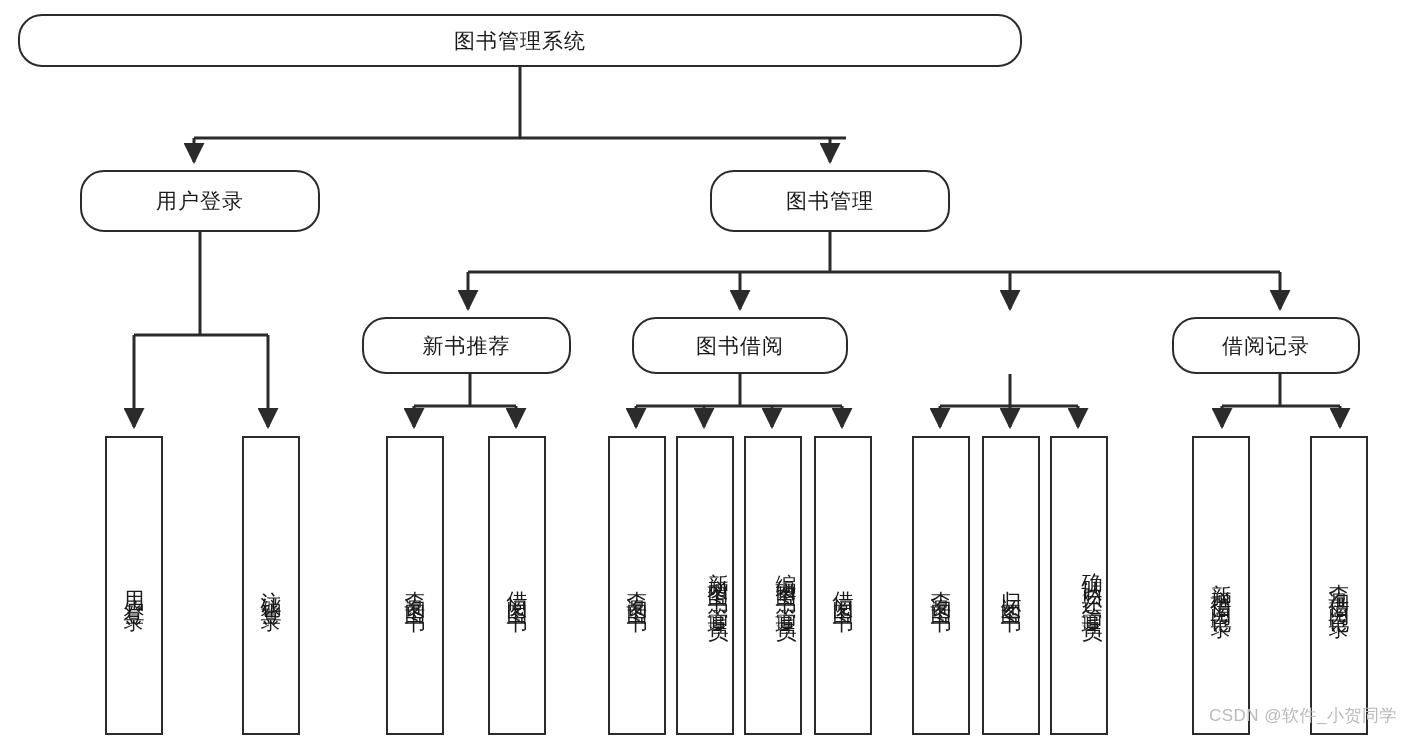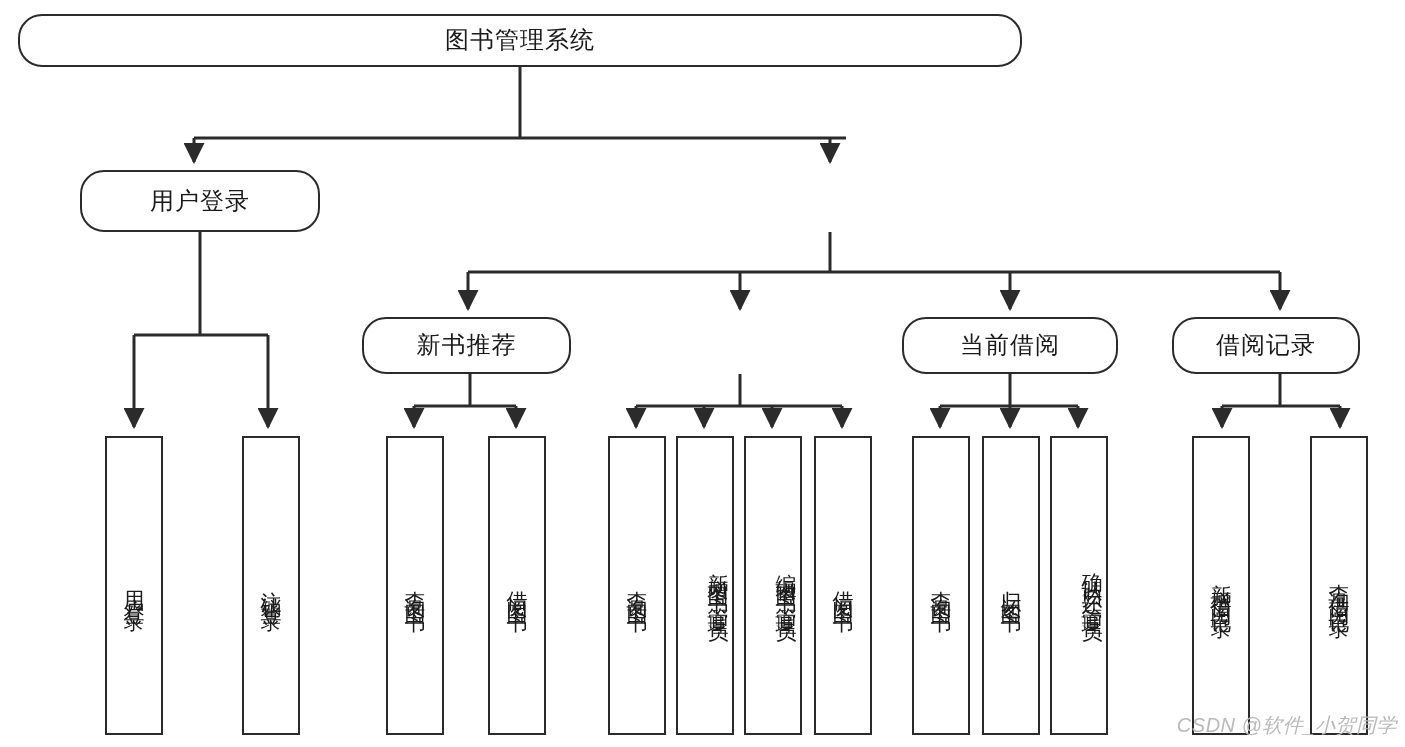--- a/index.html
+++ b/index.html
@@ -28,21 +28,21 @@
     box-sizing: border-box;
     background: #ffffff;
     border: 2px solid #2b2b2b;
     display: flex;
     align-items: center;
     justify-content: center;
     color: #1a1a1a;
     z-index: 2;
   }
   .node.horizontal {
-    font-size: 24px;
+    font-size: 21px;
     letter-spacing: 1px;
     line-height: 1.1;
     border-radius: 24px;
   }
   .node.vertical {
     writing-mode: vertical-rl;
     text-orientation: upright;
     font-size: 21px;
     letter-spacing: 7px;
     padding-top: 4px;
@@ -52,27 +52,26 @@
   .node.vertical.pad-mid {
     align-items: center;
   }
   .node .lbl {
     display: block;
     white-space: nowrap;
   }
   #watermark {
     position: absolute;
     right: 8px;
-    bottom: 8px;
-    font-size: 20px;
+    bottom: 20px;
+    font-size: 17px;
     color: #b9b9b9;
     letter-spacing: 0.5px;
     z-index: 5;
     white-space: nowrap;
-    font-style: italic;
   }
 </style>
 </head>
 <body>
 
 <div id="canvas">
 
   <svg id="wires" viewBox="0 0 1405 747">
     <defs>
       <marker id="arrow" viewBox="0 0 10 10" refX="9" refY="5" markerWidth="7" markerHeight="7" orient="auto-start-reverse">
@@ -123,26 +122,29 @@
     </g>
   </svg>
 
   <div class="node horizontal" style="left:18px; top:14px; width:1004px; height:53px;">
     <span class="lbl">图书管理系统</span>
   </div>
 
   <div class="node horizontal" style="left:80px; top:170px; width:240px; height:62px;">
     <span class="lbl">用户登录</span>
   </div>
+  <div class="node horizontal" style="left:710px; top:170px; width:240px; height:62px;">
+    <span class="lbl">图书管理</span>
+  </div>
 
   <div class="node horizontal" style="left:362px; top:317px; width:209px; height:57px;">
     <span class="lbl">新书推荐</span>
   </div>
-  <div class="node horizontal" style="left:902px; top:317px; width:216px; height:57px;">
-    <span class="lbl">当前借阅</span>
+  <div class="node horizontal" style="left:632px; top:317px; width:216px; height:57px;">
+    <span class="lbl">图书借阅</span>
   </div>
   <div class="node horizontal" style="left:1172px; top:317px; width:188px; height:57px;">
     <span class="lbl">借阅记录</span>
   </div>
 
   <div class="node vertical pad-mid" style="left:105px; top:436px; width:58px; height:299px;">
     <span class="lbl">用户登录</span>
   </div>
   <div class="node vertical pad-mid" style="left:242px; top:436px; width:58px; height:299px;">
     <span class="lbl">注销登录</span>

